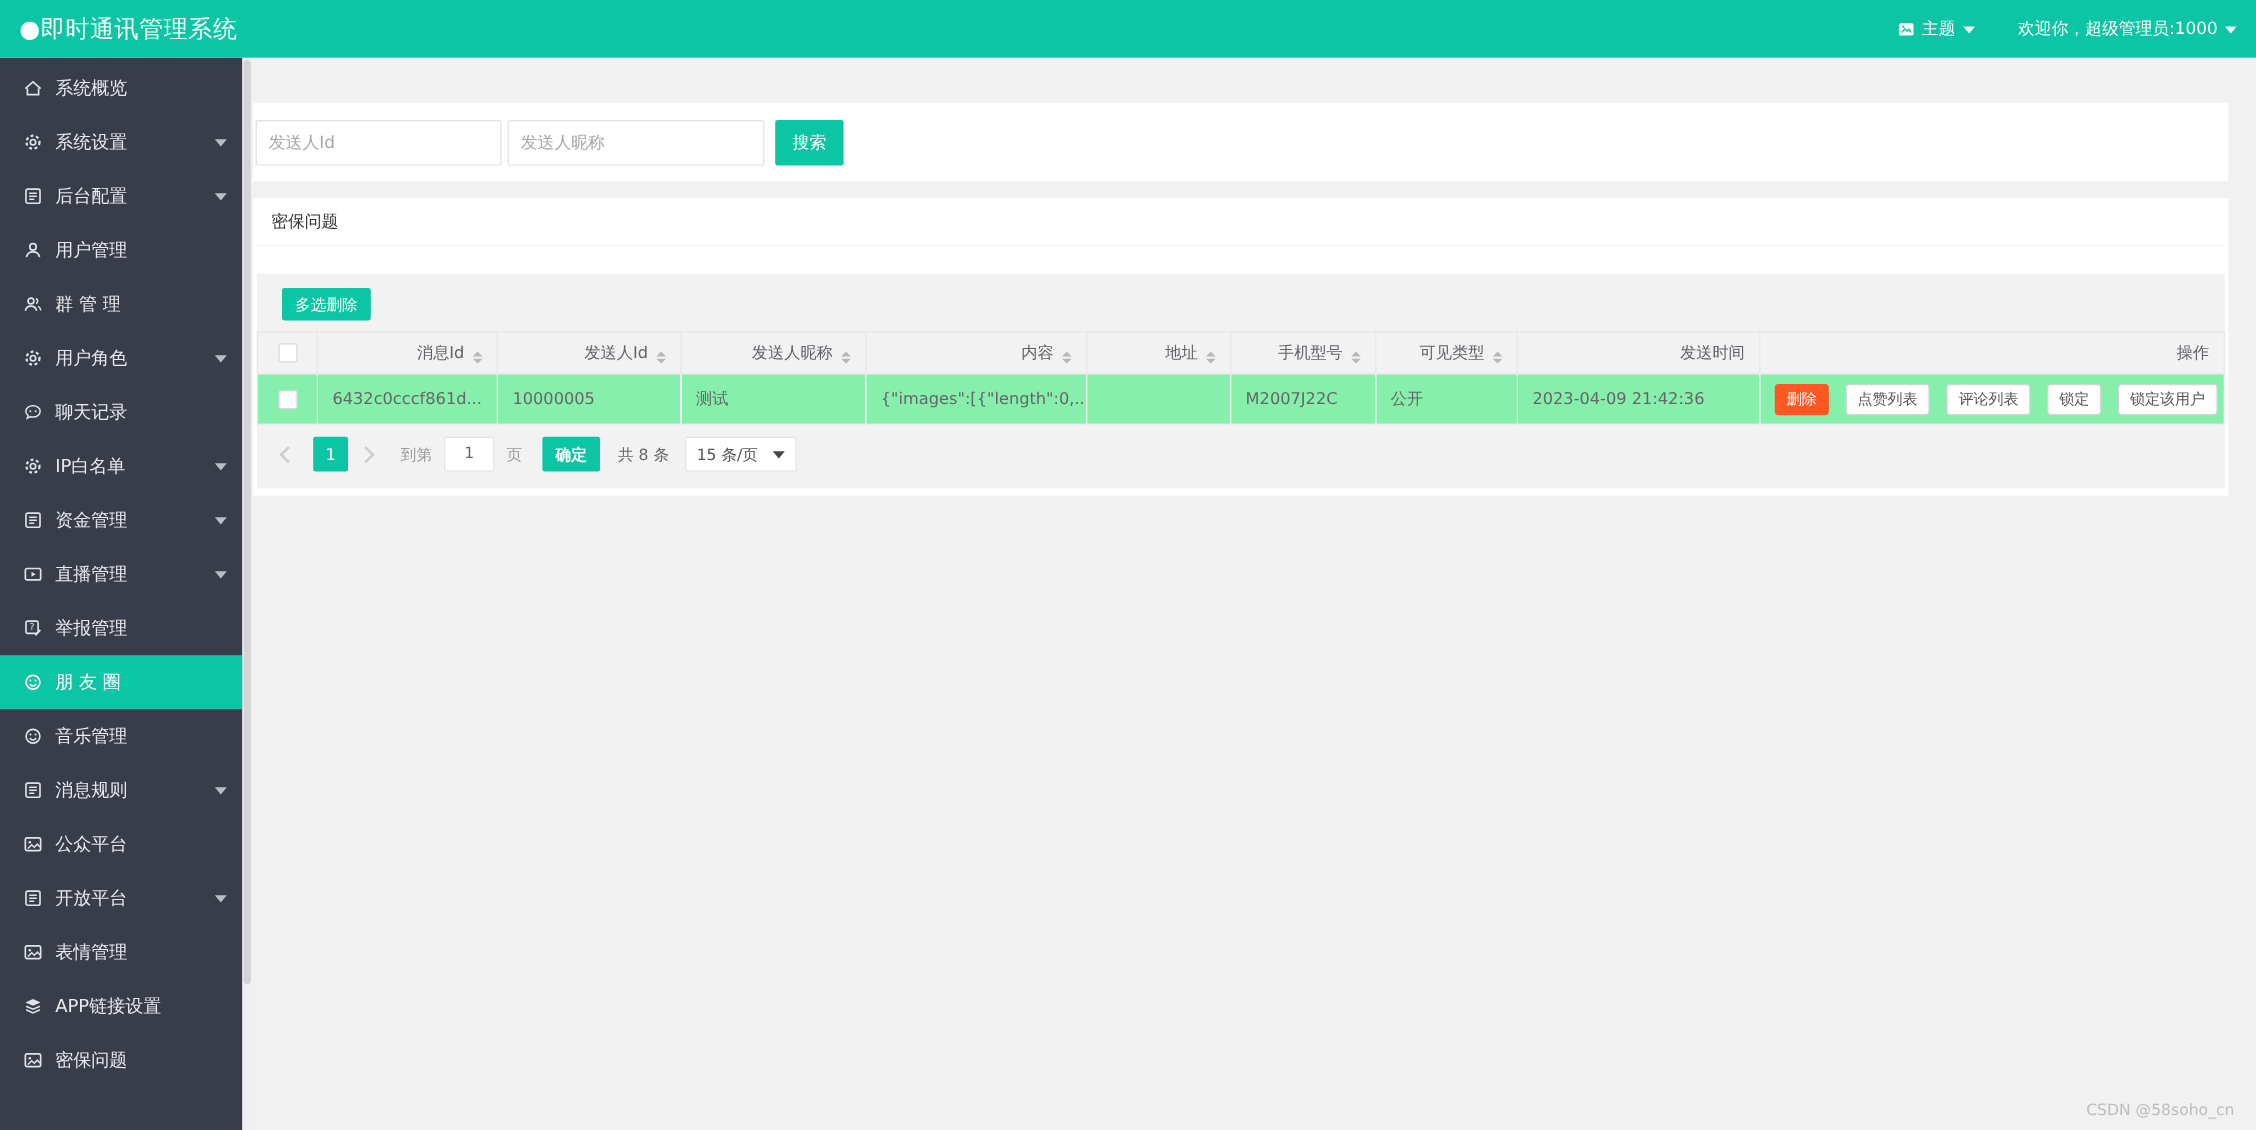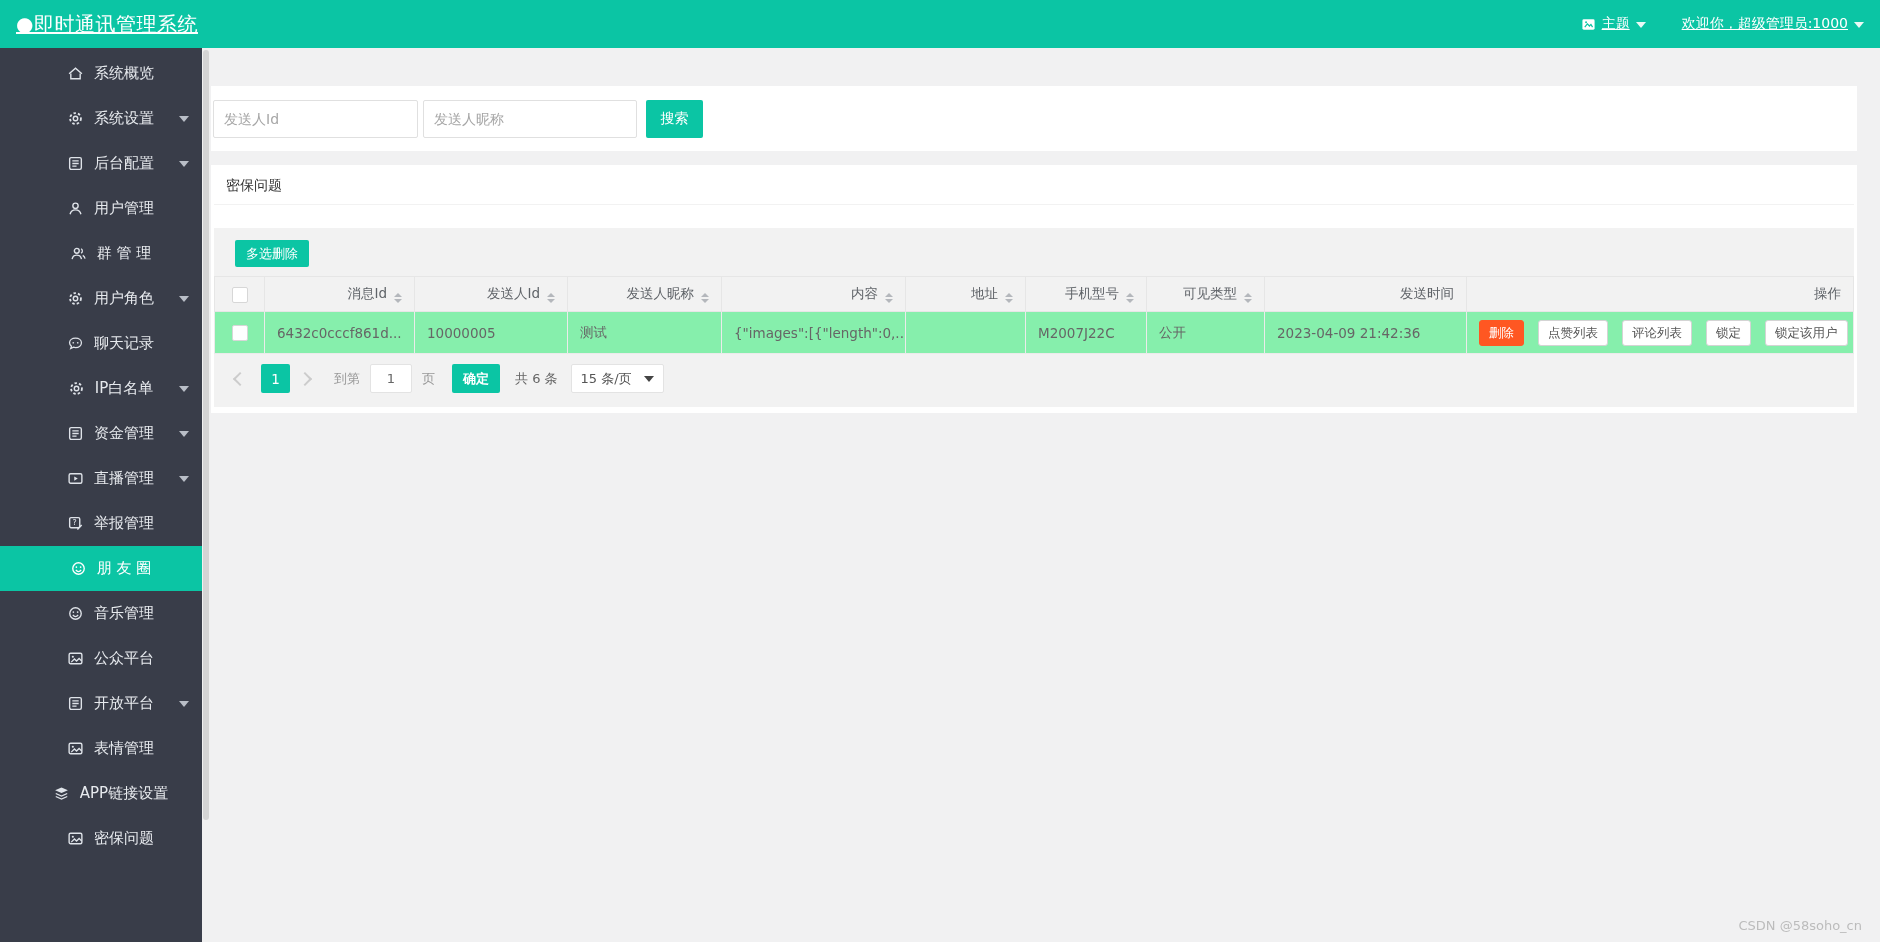--- a/index.html
+++ b/index.html
@@ -10,36 +10,36 @@
   *{box-sizing:border-box;margin:0;padding:0}
   html,body{width:1880px;height:942px;overflow:hidden}
   body{
     font-family:"DejaVu Sans","Liberation Sans",sans-serif;
     background:#f1f1f2;color:#333;position:relative;
   }
   
   .app-header{
     position:absolute;left:0;top:0;width:1880px;height:48px;
     background:var(--accent);color:#fff;display:flex;align-items:center;
-    padding:0 16px;z-index:5;text-decoration:underline;
+    padding:0 16px;z-index:5;
   }
   .app-title{font-size:20px;letter-spacing:.5px}
   .header-right{margin-left:auto;display:flex;gap:36px;font-size:14px}
   .hmenu{display:flex;align-items:center;gap:6px;cursor:pointer}
   .hicon svg{width:15px;height:15px;display:block}
   .chev{width:0;height:0;border-left:5px solid transparent;border-right:5px solid transparent;
         border-top:6px solid #eafaf6;margin-top:2px}
   
   .sidebar{
     position:absolute;left:0;top:48px;width:202px;height:894px;
     background:var(--sidebar-bg);padding-top:3px;
   }
   .side-item{
     height:45px;display:flex;align-items:center;padding-left:19px;
-    color:#e7eaee;font-size:15px;cursor:pointer;position:relative;justify-content:center;
+    color:#e7eaee;font-size:15px;cursor:pointer;position:relative;
   }
   .side-item.active{background:var(--accent);color:#fff}
   .s-icon{width:17px;height:17px;margin-right:10px;color:#dfe3e9;flex:0 0 auto}
   .side-item.active .s-icon{color:#fff}
   .s-icon svg{width:17px;height:17px;display:block}
   .side-chev{
     position:absolute;right:13px;top:20px;width:0;height:0;
     border-left:5px solid transparent;border-right:5px solid transparent;
     border-top:6px solid #b9bec7;
   }
@@ -278,20 +278,30 @@
       <div class="side-item">
         <span class="s-icon">
           <svg viewBox="0 0 16 16">
             <circle cx="8" cy="8" r="5.4" fill="none" stroke="currentColor" stroke-width="1.3"></circle>
             <circle cx="6" cy="6.7" r=".8" fill="currentColor"></circle>
             <circle cx="10" cy="6.7" r=".8" fill="currentColor"></circle>
             <path d="M5.5 9.4c.7 1 1.6 1.5 2.5 1.5s1.8-.5 2.5-1.5" fill="none" stroke="currentColor" stroke-width="1.2"></path>
           </svg>
         </span>
         <span class="s-label">音乐管理</span>
+      </div>
+      <div class="side-item">
+        <span class="s-icon">
+          <svg viewBox="0 0 16 16">
+            <rect x="2.5" y="2.5" width="11" height="11" rx="1.4" fill="none" stroke="currentColor" stroke-width="1.3"></rect>
+            <path d="M5 5.6h6M5 8h6M5 10.4h4" stroke="currentColor" stroke-width="1.2" fill="none"></path>
+          </svg>
+        </span>
+        <span class="s-label">消息规则</span>
+        <span class="side-chev"></span>
       </div>
       <div class="side-item">
         <span class="s-icon">
           <svg viewBox="0 0 16 16">
             <rect x="2" y="3" width="12" height="10" rx="1.4" fill="none" stroke="currentColor" stroke-width="1.3"></rect>
             <circle cx="5.5" cy="6.4" r="1" fill="currentColor"></circle>
             <path d="M4 11.4l3-3 2 2 2.4-2.4 2.4 2.4" fill="none" stroke="currentColor" stroke-width="1.2"></path>
           </svg>
         </span>
         <span class="s-label">公众平台</span>
@@ -418,21 +428,21 @@
       </table>
 
       <div class="pager">
         <span class="pg-arrow prev"></span>
         <span class="pg-current">1</span>
         <span class="pg-arrow next"></span>
         <span class="pg-text">到第</span>
         <input class="pg-input" value="1" style="">
         <span class="pg-text">页</span>
         <button class="btn-teal pg-confirm">确定</button>
-        <span class="pg-total">共 6 条</span>
+        <span class="pg-total">共 8 条</span>
         <div class="pg-select">
           <span>15 条/页</span>
           <span class="sel-caret"></span>
         </div>
       </div>
     </div>
   </section>
 </main>
 
 <div class="watermark">CSDN @58soho_cn</div>

